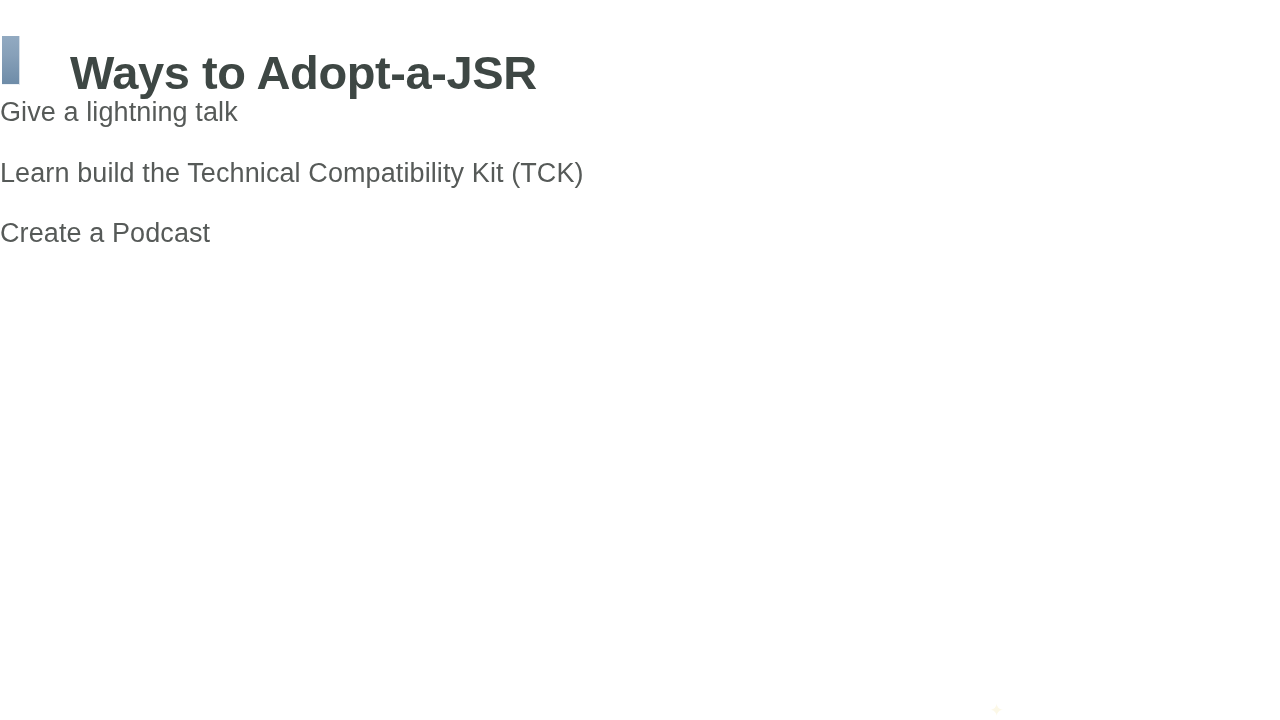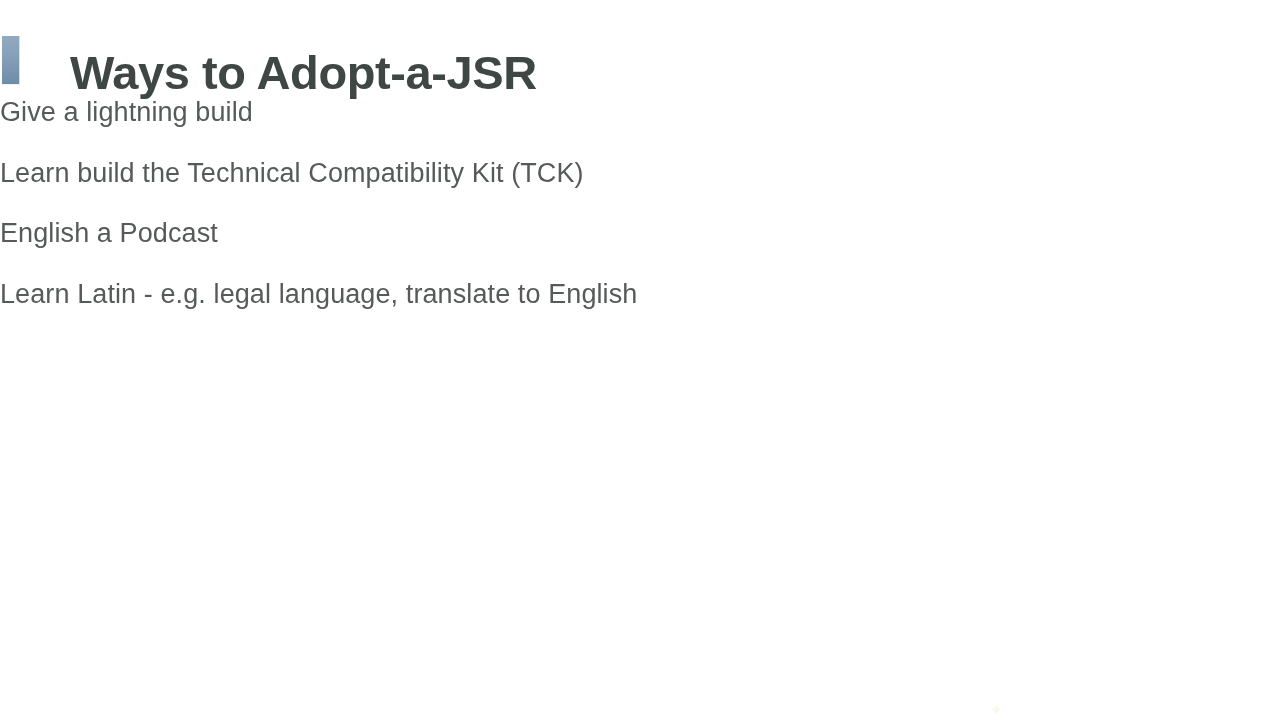--- a/index.html
+++ b/index.html
@@ -102,21 +102,20 @@
 <body>
 
 <div class="slide">
 
   <div class="slide-header">
     <div class="accent-bar"></div>
     <h1 class="slide-title">Ways to Adopt-a-JSR</h1>
   </div>
 
   <ul class="bullet-list">
-    <li class="bullet-item">Give a lightning build</li>
+    <li class="bullet-item">Give a lightning talk</li>
     <li class="bullet-item">Learn build the Technical Compatibility Kit (TCK)</li>
-    <li class="bullet-item">English a Podcast</li>
-    <li class="bullet-item">Learn Latin - e.g. legal language, translate to English</li>
+    <li class="bullet-item">Create a Podcast</li>
   </ul>
 
   <div class="page-artifact">✦</div>
 
 </div>
 
 </body></html>

